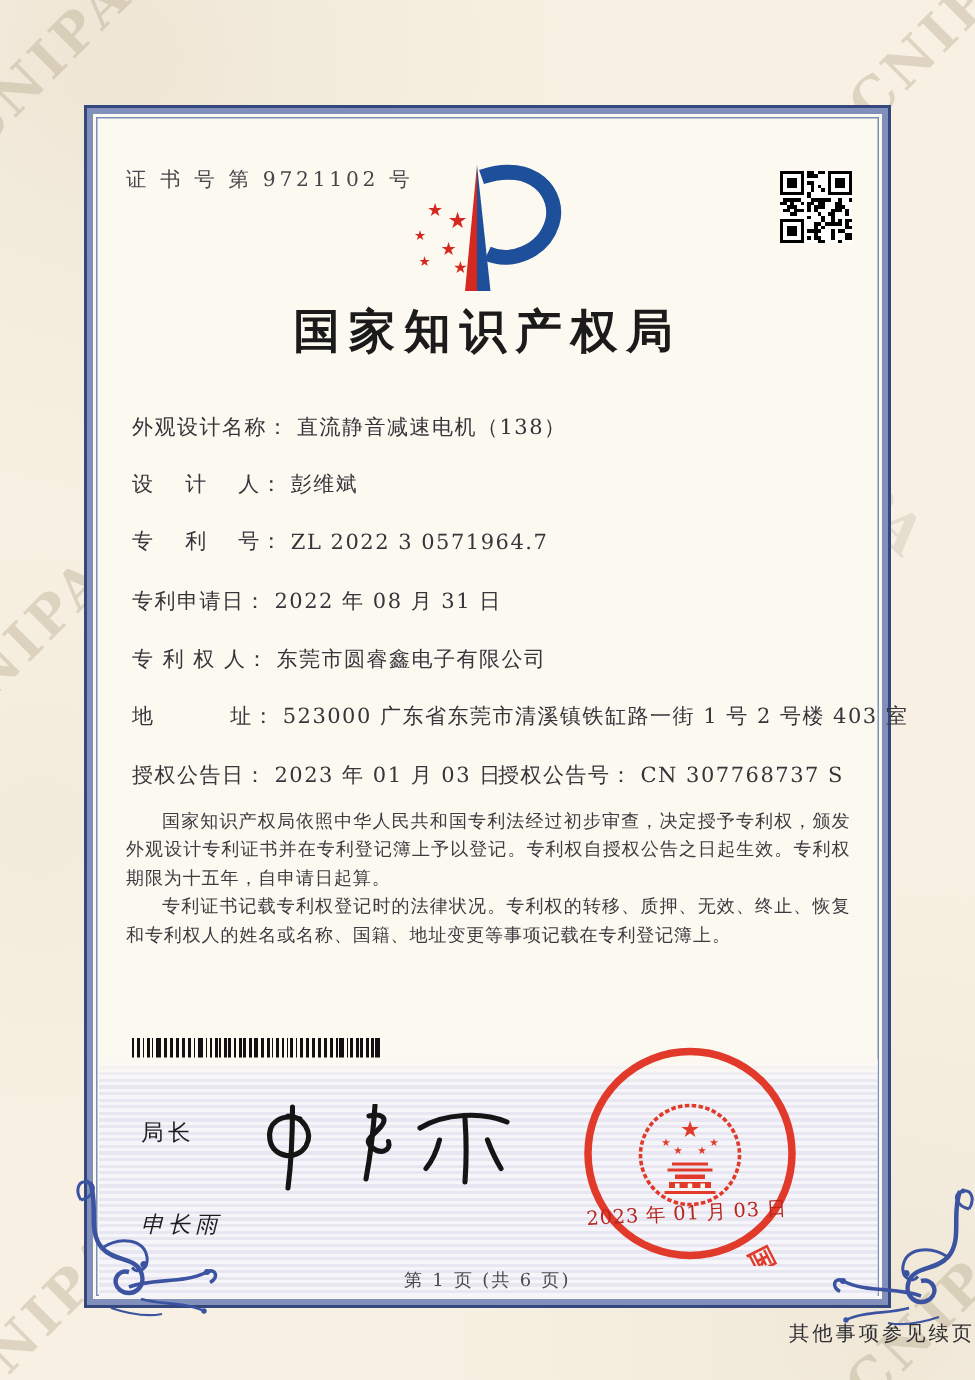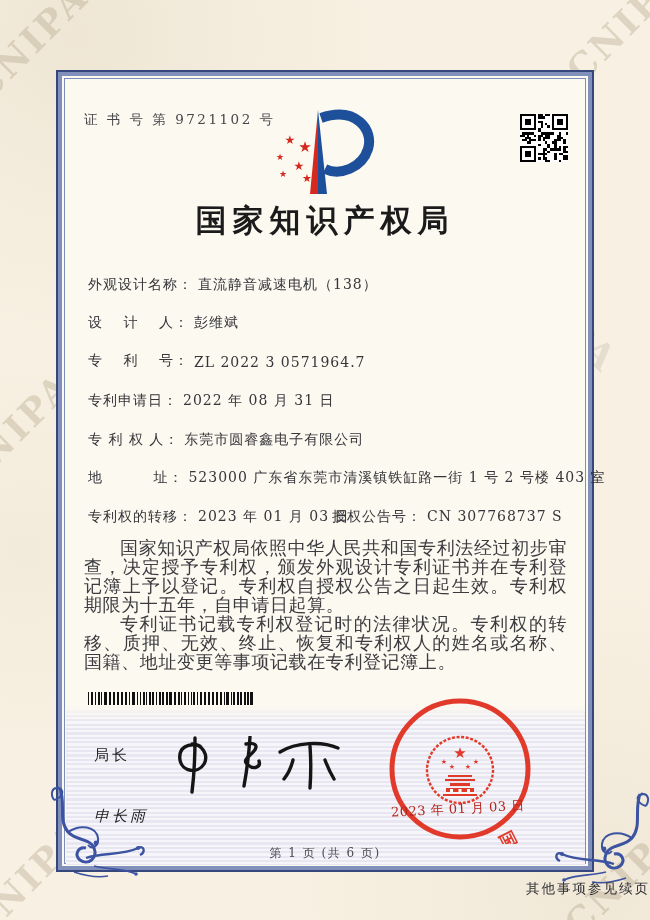--- a/index.html
+++ b/index.html
@@ -44,21 +44,21 @@
   }
   .field{
     position:absolute;left:88px;right:60px;display:flex;align-items:flex-end;
     font-size:14px;color:#35353a;
   }
   .flabel{white-space:pre;letter-spacing:1px;}
   .fvalue{margin-left:5px;letter-spacing:1px;white-space:pre;}
   .pair2{position:absolute;left:244px;display:flex;align-items:baseline;}
   .paras{
     position:absolute;left:84px;top:538px;width:483px;
-    font-size:18px;line-height:19px;color:#3c3c40;letter-spacing:.6px;
+    font-size:12px;line-height:19px;color:#3c3c40;letter-spacing:.6px;
     text-align:justify;
   }
   .paras p{margin:0;text-indent:2em;}
   .band{
     position:absolute;left:66px;top:706px;width:519px;height:159px;
     background:repeating-linear-gradient(180deg,#e8e6f0 0 2.2px,#f6f5fa 2.2px 4.4px);
   }
   .band::before{
     content:"";position:absolute;left:0;top:0;right:0;height:16px;
     background:linear-gradient(180deg,#fcf9f0,rgba(252,249,240,0));
@@ -259,21 +259,21 @@
   </div>
   <div class="field" style="top:431px">
     <span class="flabel">专 利 权 人：</span>
     <span class="fvalue">东莞市圆睿鑫电子有限公司</span>
   </div>
   <div class="field" style="top:469px">
     <span class="flabel">地　　　 址：</span>
     <span class="fvalue">523000 广东省东莞市清溪镇铁缸路一街 1 号 2 号楼 403 室</span>
   </div>
   <div class="field" style="top:508px">
-    <span class="flabel">专利权的转移：</span>
+    <span class="flabel">授权公告日：</span>
     <span class="fvalue">2023 年 01 月 03 日</span>
     <span class="pair2">
       <span class="flabel">授权公告号：</span>
       <span class="fvalue">CN 307768737 S</span>
     </span>
   </div>
 
   <div class="paras">
     <p>国家知识产权局依照中华人民共和国专利法经过初步审查，决定授予专利权，颁发外观设计专利证书并在专利登记簿上予以登记。专利权自授权公告之日起生效。专利权期限为十五年，自申请日起算。</p>
     <p>专利证书记载专利权登记时的法律状况。专利权的转移、质押、无效、终止、恢复和专利权人的姓名或名称、国籍、地址变更等事项记载在专利登记簿上。</p>

